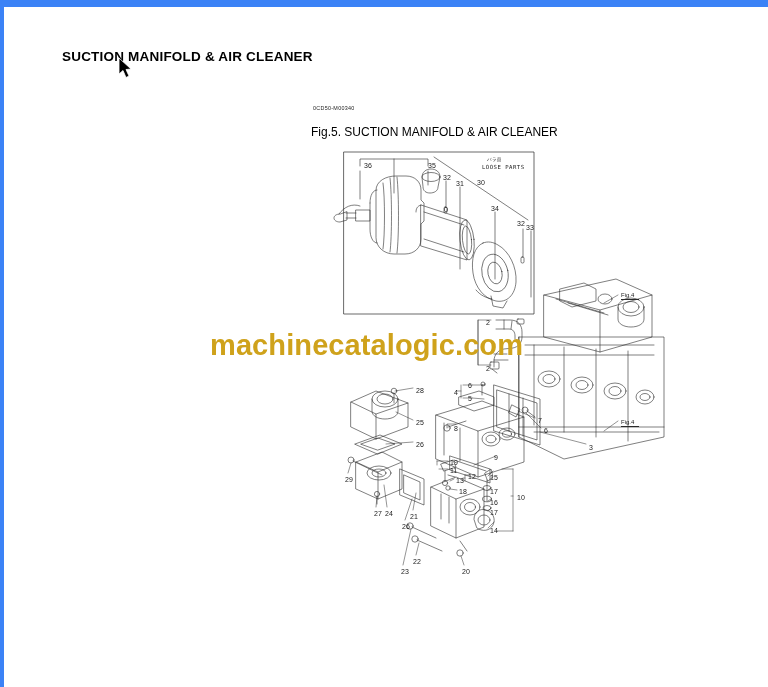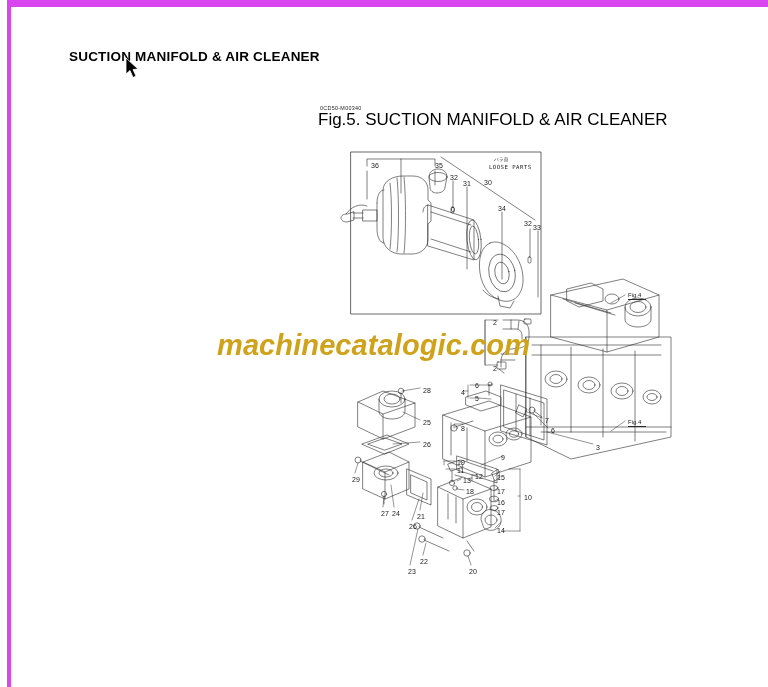--- a/index.html
+++ b/index.html
@@ -11,22 +11,21 @@
   body {
     width: 768px;
     height: 687px;
     overflow: hidden;
     font-family: "Liberation Sans", sans-serif;
     position: relative;
   }
   #viewer {
     position: absolute;
     inset: 0;
-    background: #d946ef;
-    margin-left: 7px;
+    background: #3b82f6;
   }
   #page {
     position: absolute;
     left: 4px;
     top: 7px;
     right: 0;
     bottom: 0;
     background: #ffffff;
     overflow: hidden;
   }
@@ -56,37 +55,36 @@
     left: 309px;
     top: 98px;
     font-size: 5.4px;
     color: #222;
     letter-spacing: .3px;
     white-space: nowrap;
   }
   #figure-caption {
     position: absolute;
     left: 307px;
-    top: 103px;
-    font-size: 17px;
+    top: 118px;
+    font-size: 12px;
     color: #000;
     white-space: nowrap;
   }
   
   #watermark {
     position: absolute;
     left: 206px;
     top: 322px;
     font-size: 29px;
     font-weight: bold;
     color: #cfa21b;
     letter-spacing: .1px;
     white-space: nowrap;
     z-index: 40;
-    font-style: italic;
   }
   
   #footer-copyright {
     position: absolute;
     left: 60px;
     top: 652px;
     font-size: 10.5px;
     color: #111;
     white-space: nowrap;
   }

